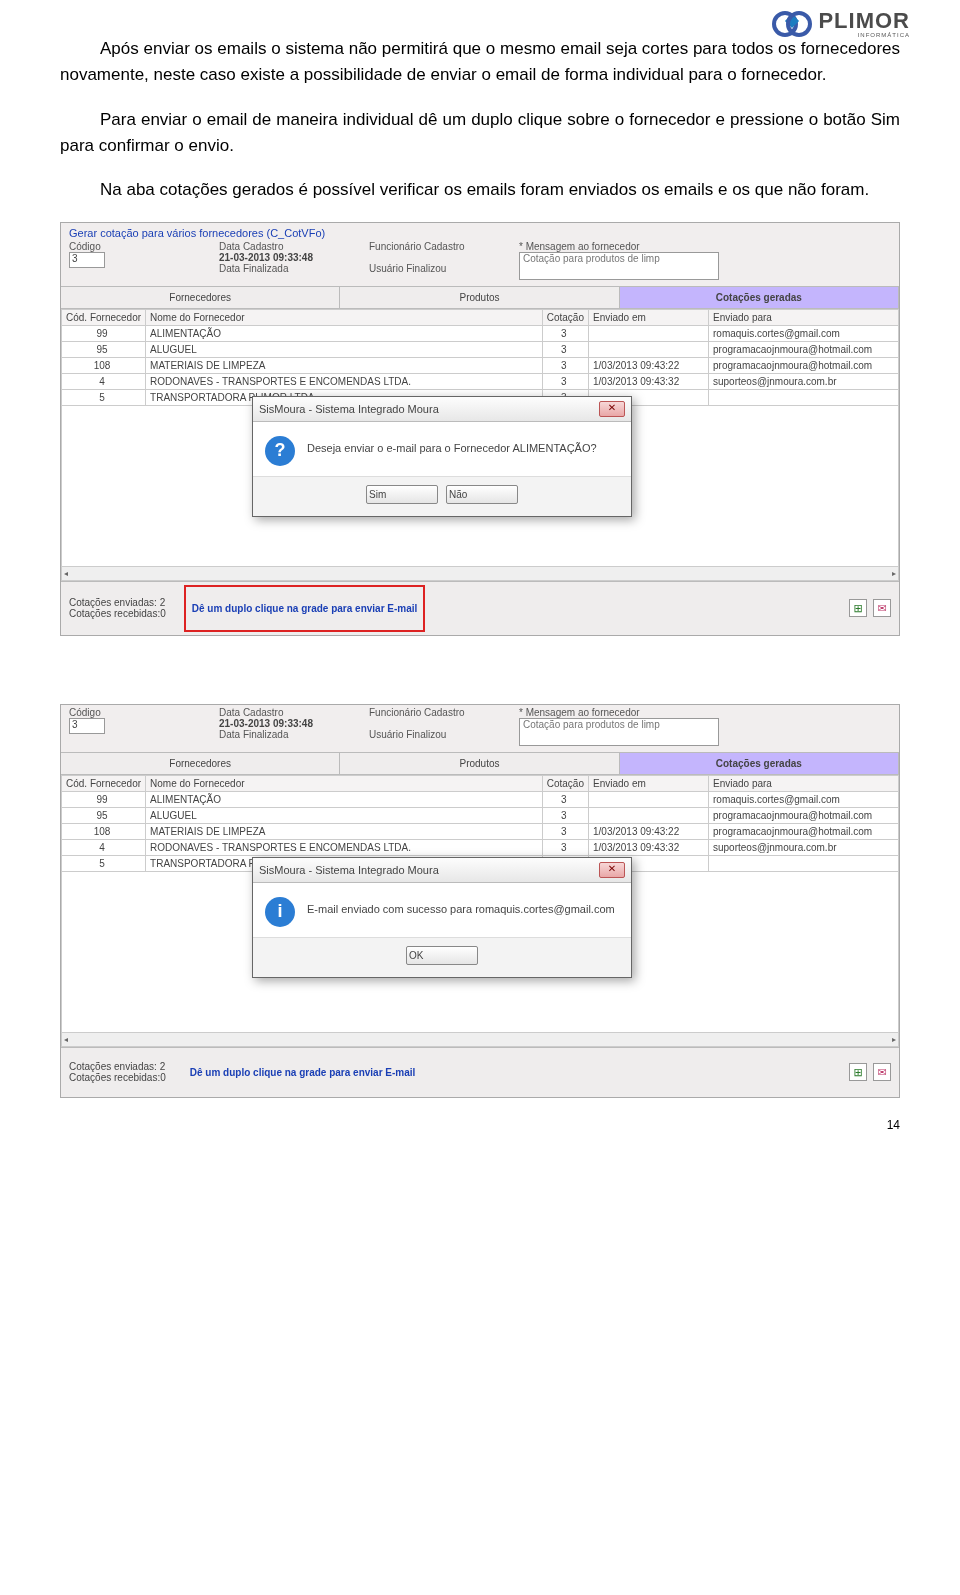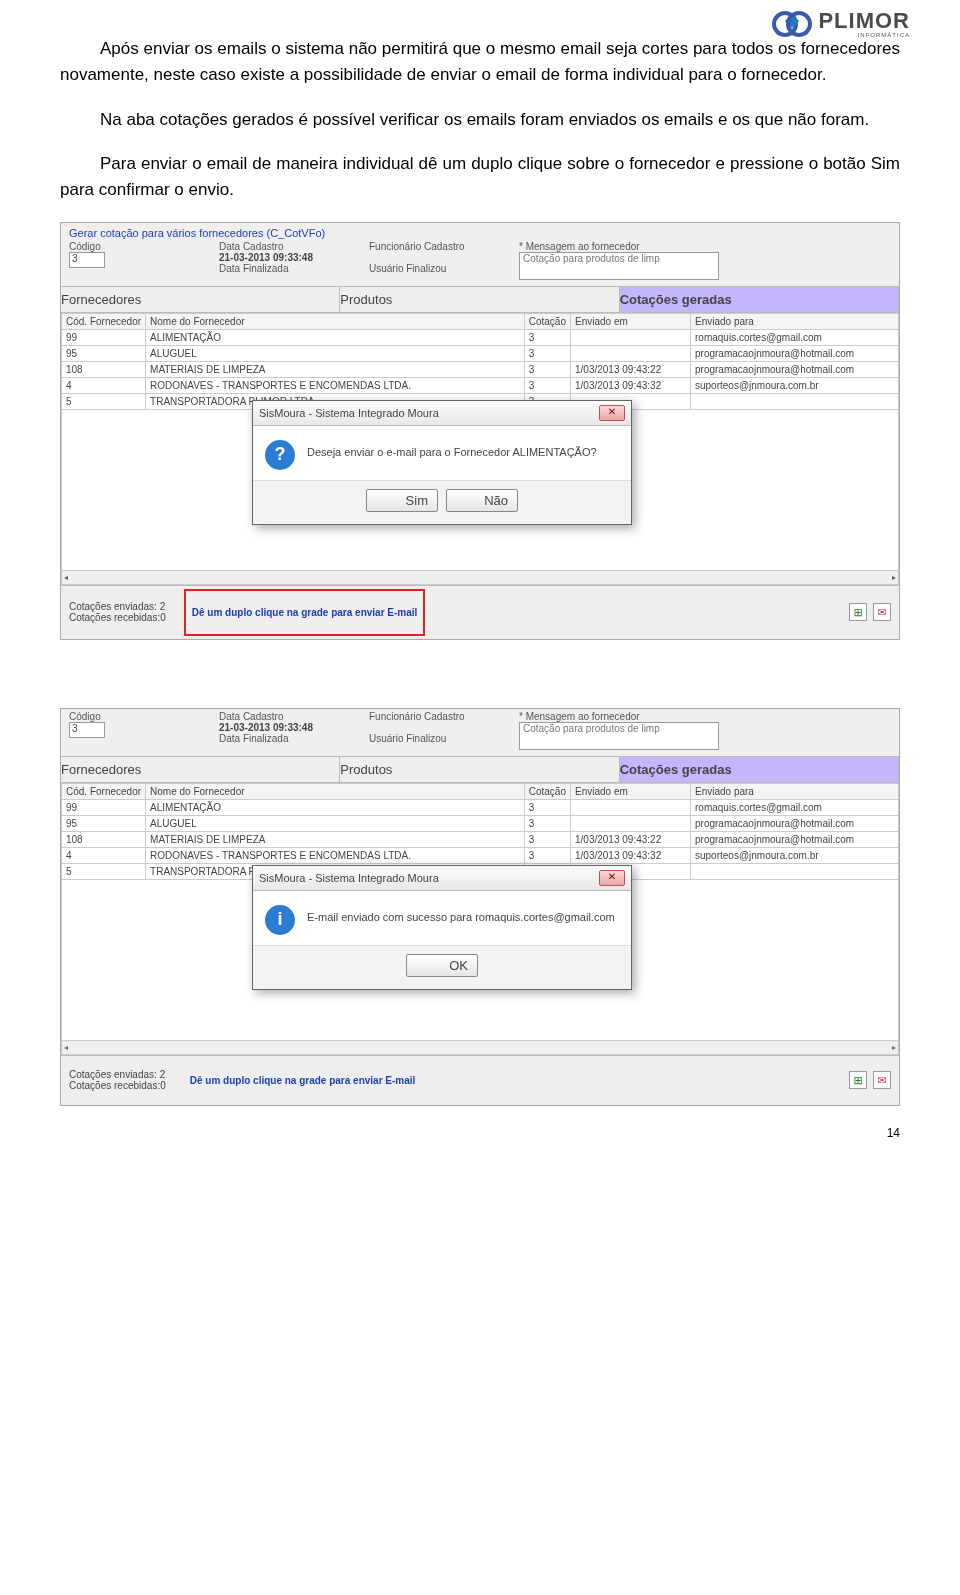--- a/index.html
+++ b/index.html
@@ -17,62 +17,62 @@
   .indent{text-indent:40px}
   .app{border:1px solid #aaa;background:#f1eeee;font-size:10.5px;color:#444;margin-top:8px}
   .group-title{color:#1a3fb5;font-size:11px;padding:4px 8px 0 8px}
   .header-row{display:flex;padding:2px 8px 6px 8px;gap:20px}
   .hf{min-width:130px}
   .hf-lbl{font-size:10px;color:#555}
   .hf-val{font-weight:700;font-size:10px}
   .code-box{width:36px;height:16px;border:1px solid #999;background:#fff;font-size:10px;padding:0 2px;display:inline-block}
   .msg-box{width:200px;height:28px;border:1px solid #999;background:#fff;font-size:10px;padding:0 3px;color:#777;display:inline-block}
   .tabs{display:flex;border-top:1px solid #bbb;border-bottom:1px solid #bbb;background:#efeded}
-  .tab{flex:1;padding:5px 0;font-size:13px;border-right:1px solid #bbb}
+  .tab{flex:1;text-align:center;padding:5px 8px;font-size:10px;border-right:1px solid #bbb}
   .tab.active{font-weight:700;background:#c4b5fd}
   table{width:100%;border-collapse:collapse;font-size:10px;background:#fff}
   th,td{border:1px solid #ccc;padding:2px 4px;text-align:left;white-space:nowrap;overflow:hidden}
   th{background:#f5f3f3;font-weight:400;color:#444}
-  td.r{text-align:left;padding-right:7px}
+  td.r{text-align:center;padding-right:7px}
   .grid-space{height:160px;background:#fff;border-left:1px solid #ccc;border-right:1px solid #ccc;position:relative}
   .scroll-h{height:15px;background:#efefef;border:1px solid #ccc;display:flex;align-items:center;justify-content:space-between;padding:0 2px;font-size:8px;color:#666}
   .footer{background:#efeded;border-top:1px solid #bbb;padding:3px 8px;font-size:10px;display:flex;align-items:center;gap:18px}
   .footer .hint{color:#1a3fb5;font-weight:700;padding:16px 6px}
   .footer .hint.red-box{border:2px solid #d22}
   .footer-icons{margin-left:auto;display:flex;gap:6px}
   .fi{width:18px;height:18px;border:1px solid #999;background:#fff;display:flex;align-items:center;justify-content:center;font-size:11px}
   .dialog{position:absolute;background:#fff;border:1px solid #666;box-shadow:3px 3px 10px rgba(0,0,0,.35);width:380px;font-size:11px}
   .dlg-title{background:linear-gradient(#fdfdfd,#e7e7e7);border-bottom:1px solid #bbb;padding:4px 6px;font-size:11px;display:flex;align-items:center;justify-content:space-between}
   .dlg-x{width:26px;height:16px;border:1px solid #b55;background:linear-gradient(#f7d7d7,#e9a7a7);text-align:center;font-size:10px;color:#700;border-radius:2px}
   .dlg-body{padding:14px 12px 10px 12px;display:flex;gap:12px;align-items:flex-start}
   .dlg-icon{width:30px;height:30px;border-radius:50%;display:flex;align-items:center;justify-content:center;font-size:18px;color:#fff;font-weight:700;flex:none}
   .dlg-icon.q{background:#2b7dd4}
   .dlg-icon.i{background:#2b7dd4}
   .dlg-btns{display:flex;justify-content:center;gap:8px;padding:8px 0 12px 0;border-top:1px solid #ddd;background:#f3f3f3}
-  .btn{min-width:72px;padding:3px 9px;border:1px solid #888;background:linear-gradient(#fff,#e5e5e5);font-size:13px;text-align:right;border-radius:2px}
+  .btn{min-width:72px;padding:3px 2px;border:1px solid #888;background:linear-gradient(#fff,#e5e5e5);font-size:10px;text-align:left;border-radius:2px}
   .page-num{text-align:right;font-size:12px;padding:20px 60px 0 0}
-  .w-cod{width:70px}.w-nome{width:auto}.w-cot{width:46px}.w-env{width:120px}.w-para{width:208px}
+  .w-cod{width:70px}.w-nome{width:auto}.w-cot{width:46px}.w-env{width:120px}.w-para{width:190px}
 </style>
 </head>
 <body>
 
 <div class="page">
   <div class="logo">
     <div class="logo-icon">
         <span class="logo-dot"></span>
       </div>
     <div>
       <span class="logo-text">PLIMOR</span>
       <span class="logo-sub">INFORMÁTICA</span>
     </div>
   </div>
 
   <p class="para indent">Após enviar os emails o sistema não permitirá que o mesmo email seja cortes para todos os fornecedores novamente, neste caso existe a possibilidade de enviar o email de forma individual para o fornecedor.</p>
+  <p class="para indent">Para enviar o email de maneira individual dê um duplo clique sobre o fornecedor e pressione o botão Sim para confirmar o envio.</p>
   <p class="para indent">Na aba cotações gerados é possível verificar os emails foram enviados os emails e os que não foram.</p>
-  <p class="para indent">Para enviar o email de maneira individual dê um duplo clique sobre o fornecedor e pressione o botão Sim para confirmar o envio.</p>
 
   <div class="app" style="position:relative">
     <div class="group-title">Gerar cotação para vários fornecedores (C_CotVFo)</div>
     <div class="header-row">
       <div class="hf">
         <div class="hf-lbl">Código</div>
         <span class="code-box">3</span>
       </div>
       <div class="hf">
         <div class="hf-lbl">Data Cadastro</div>

